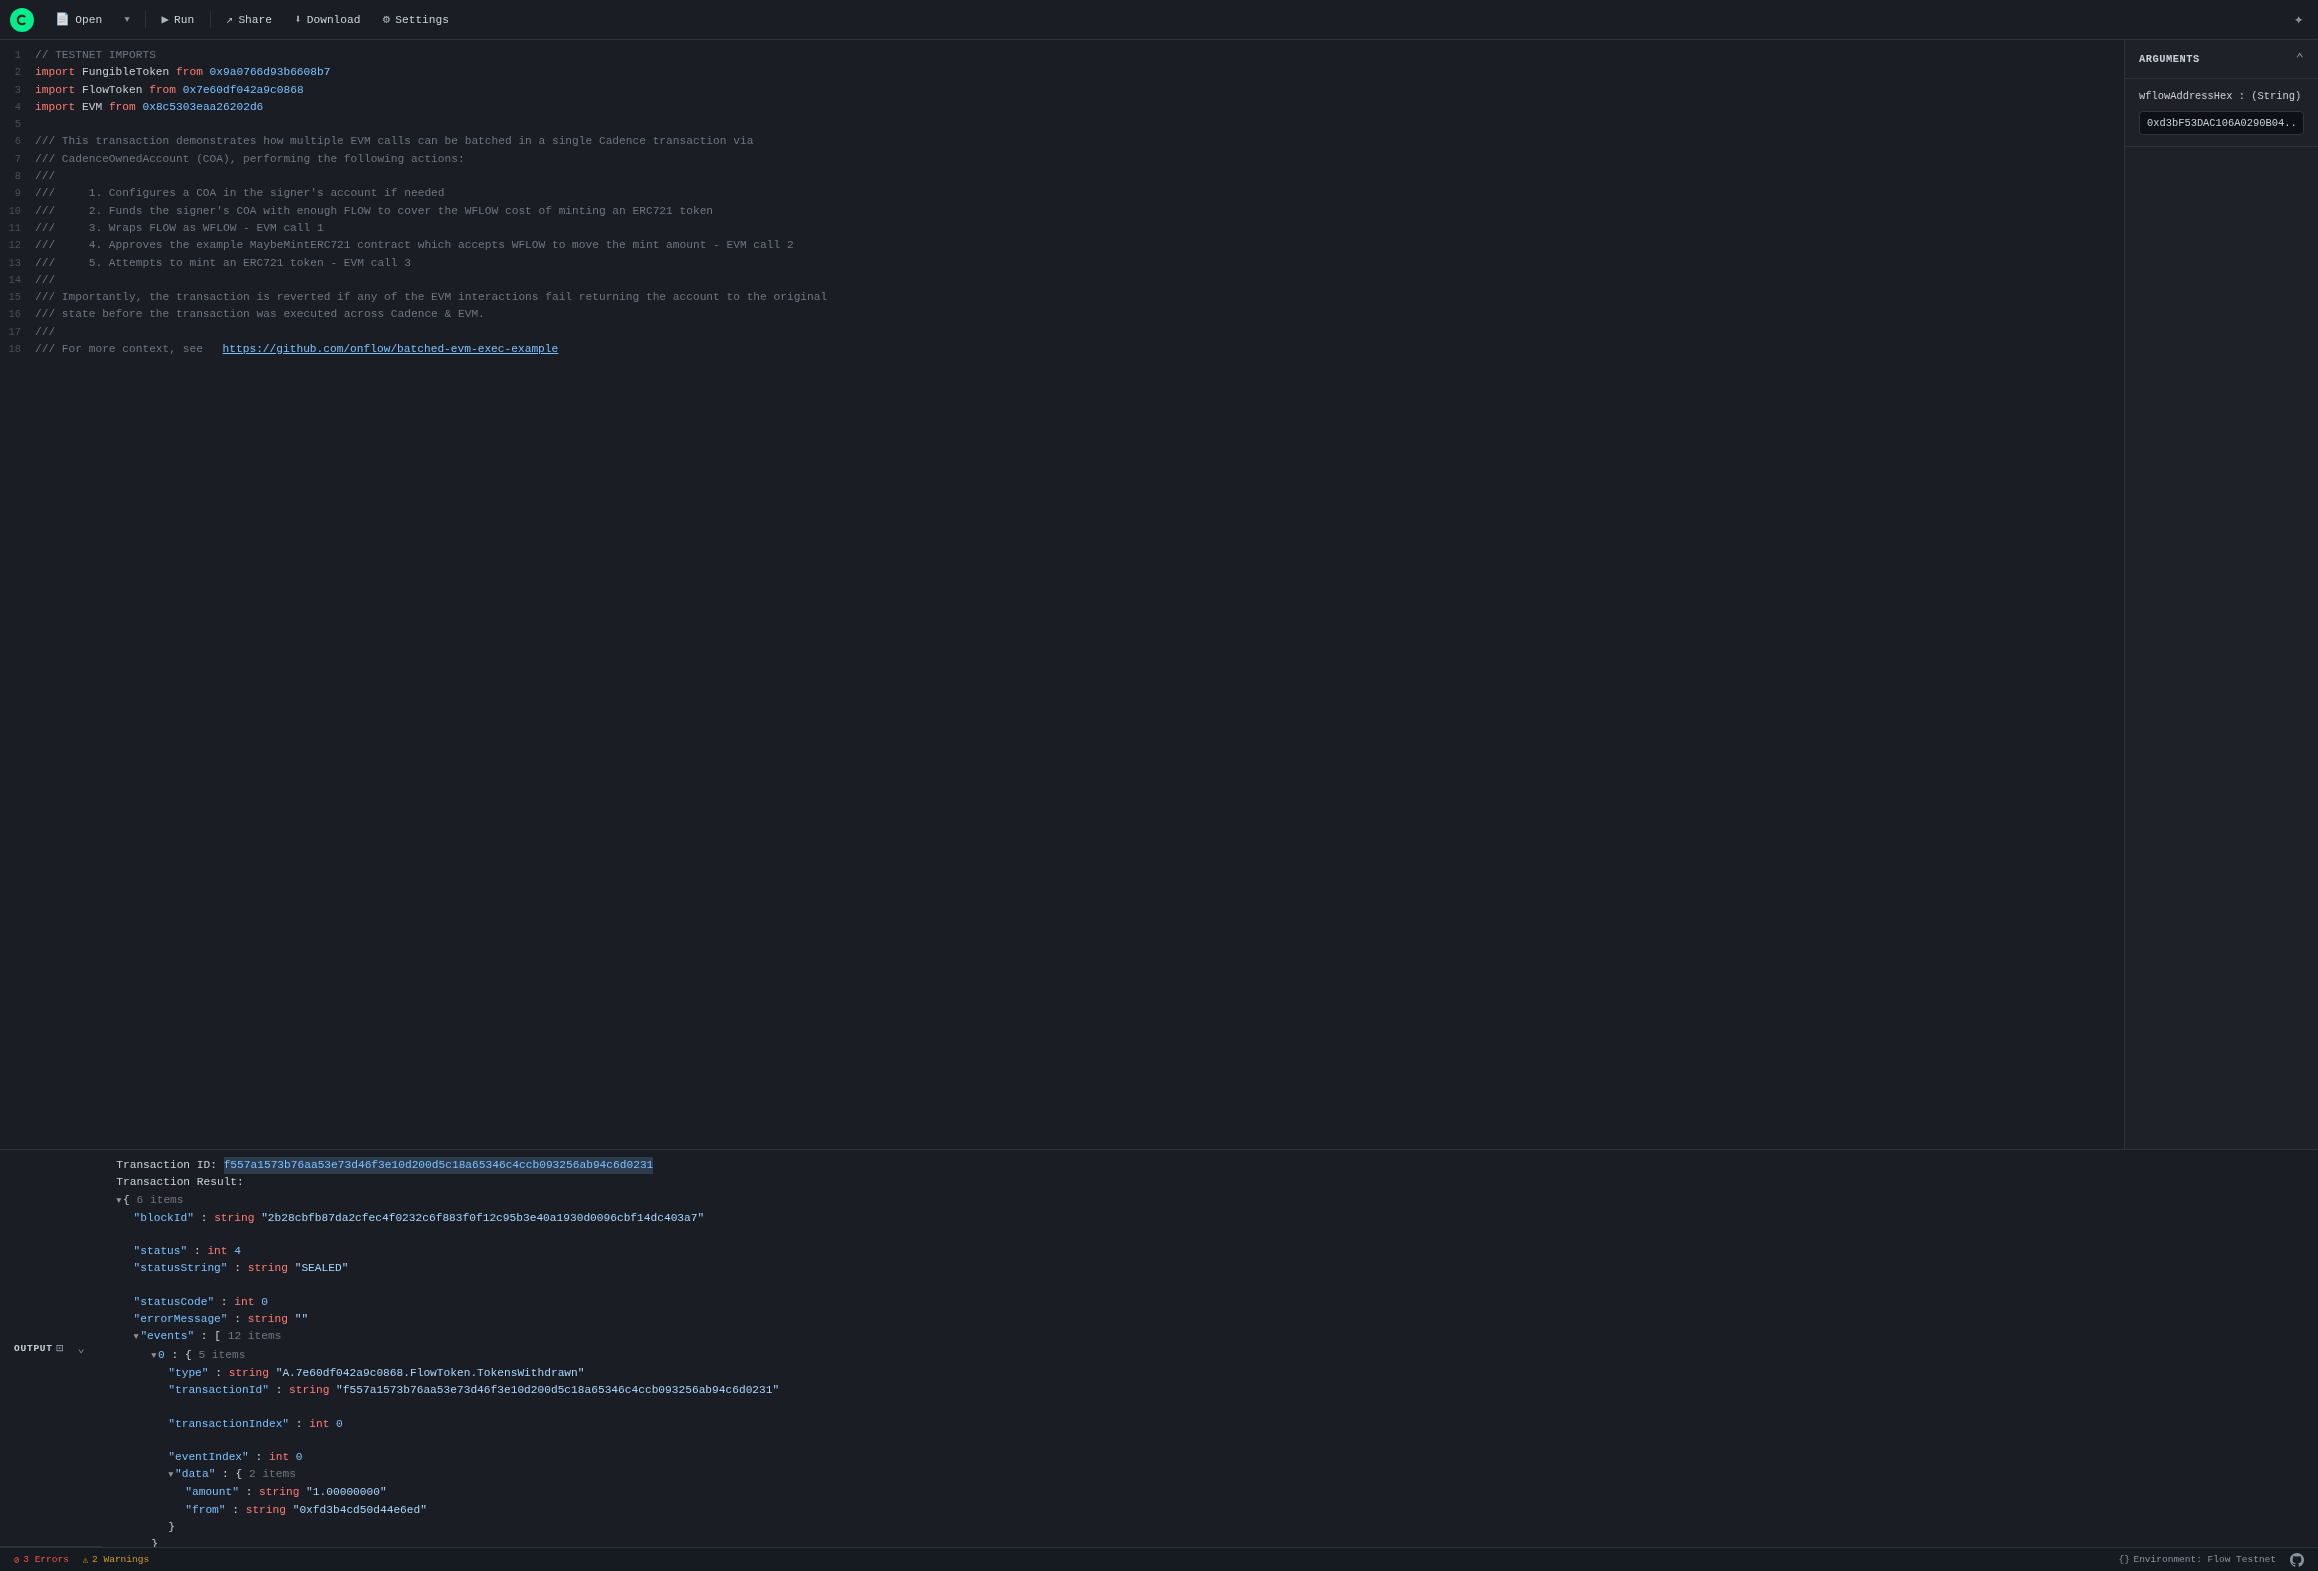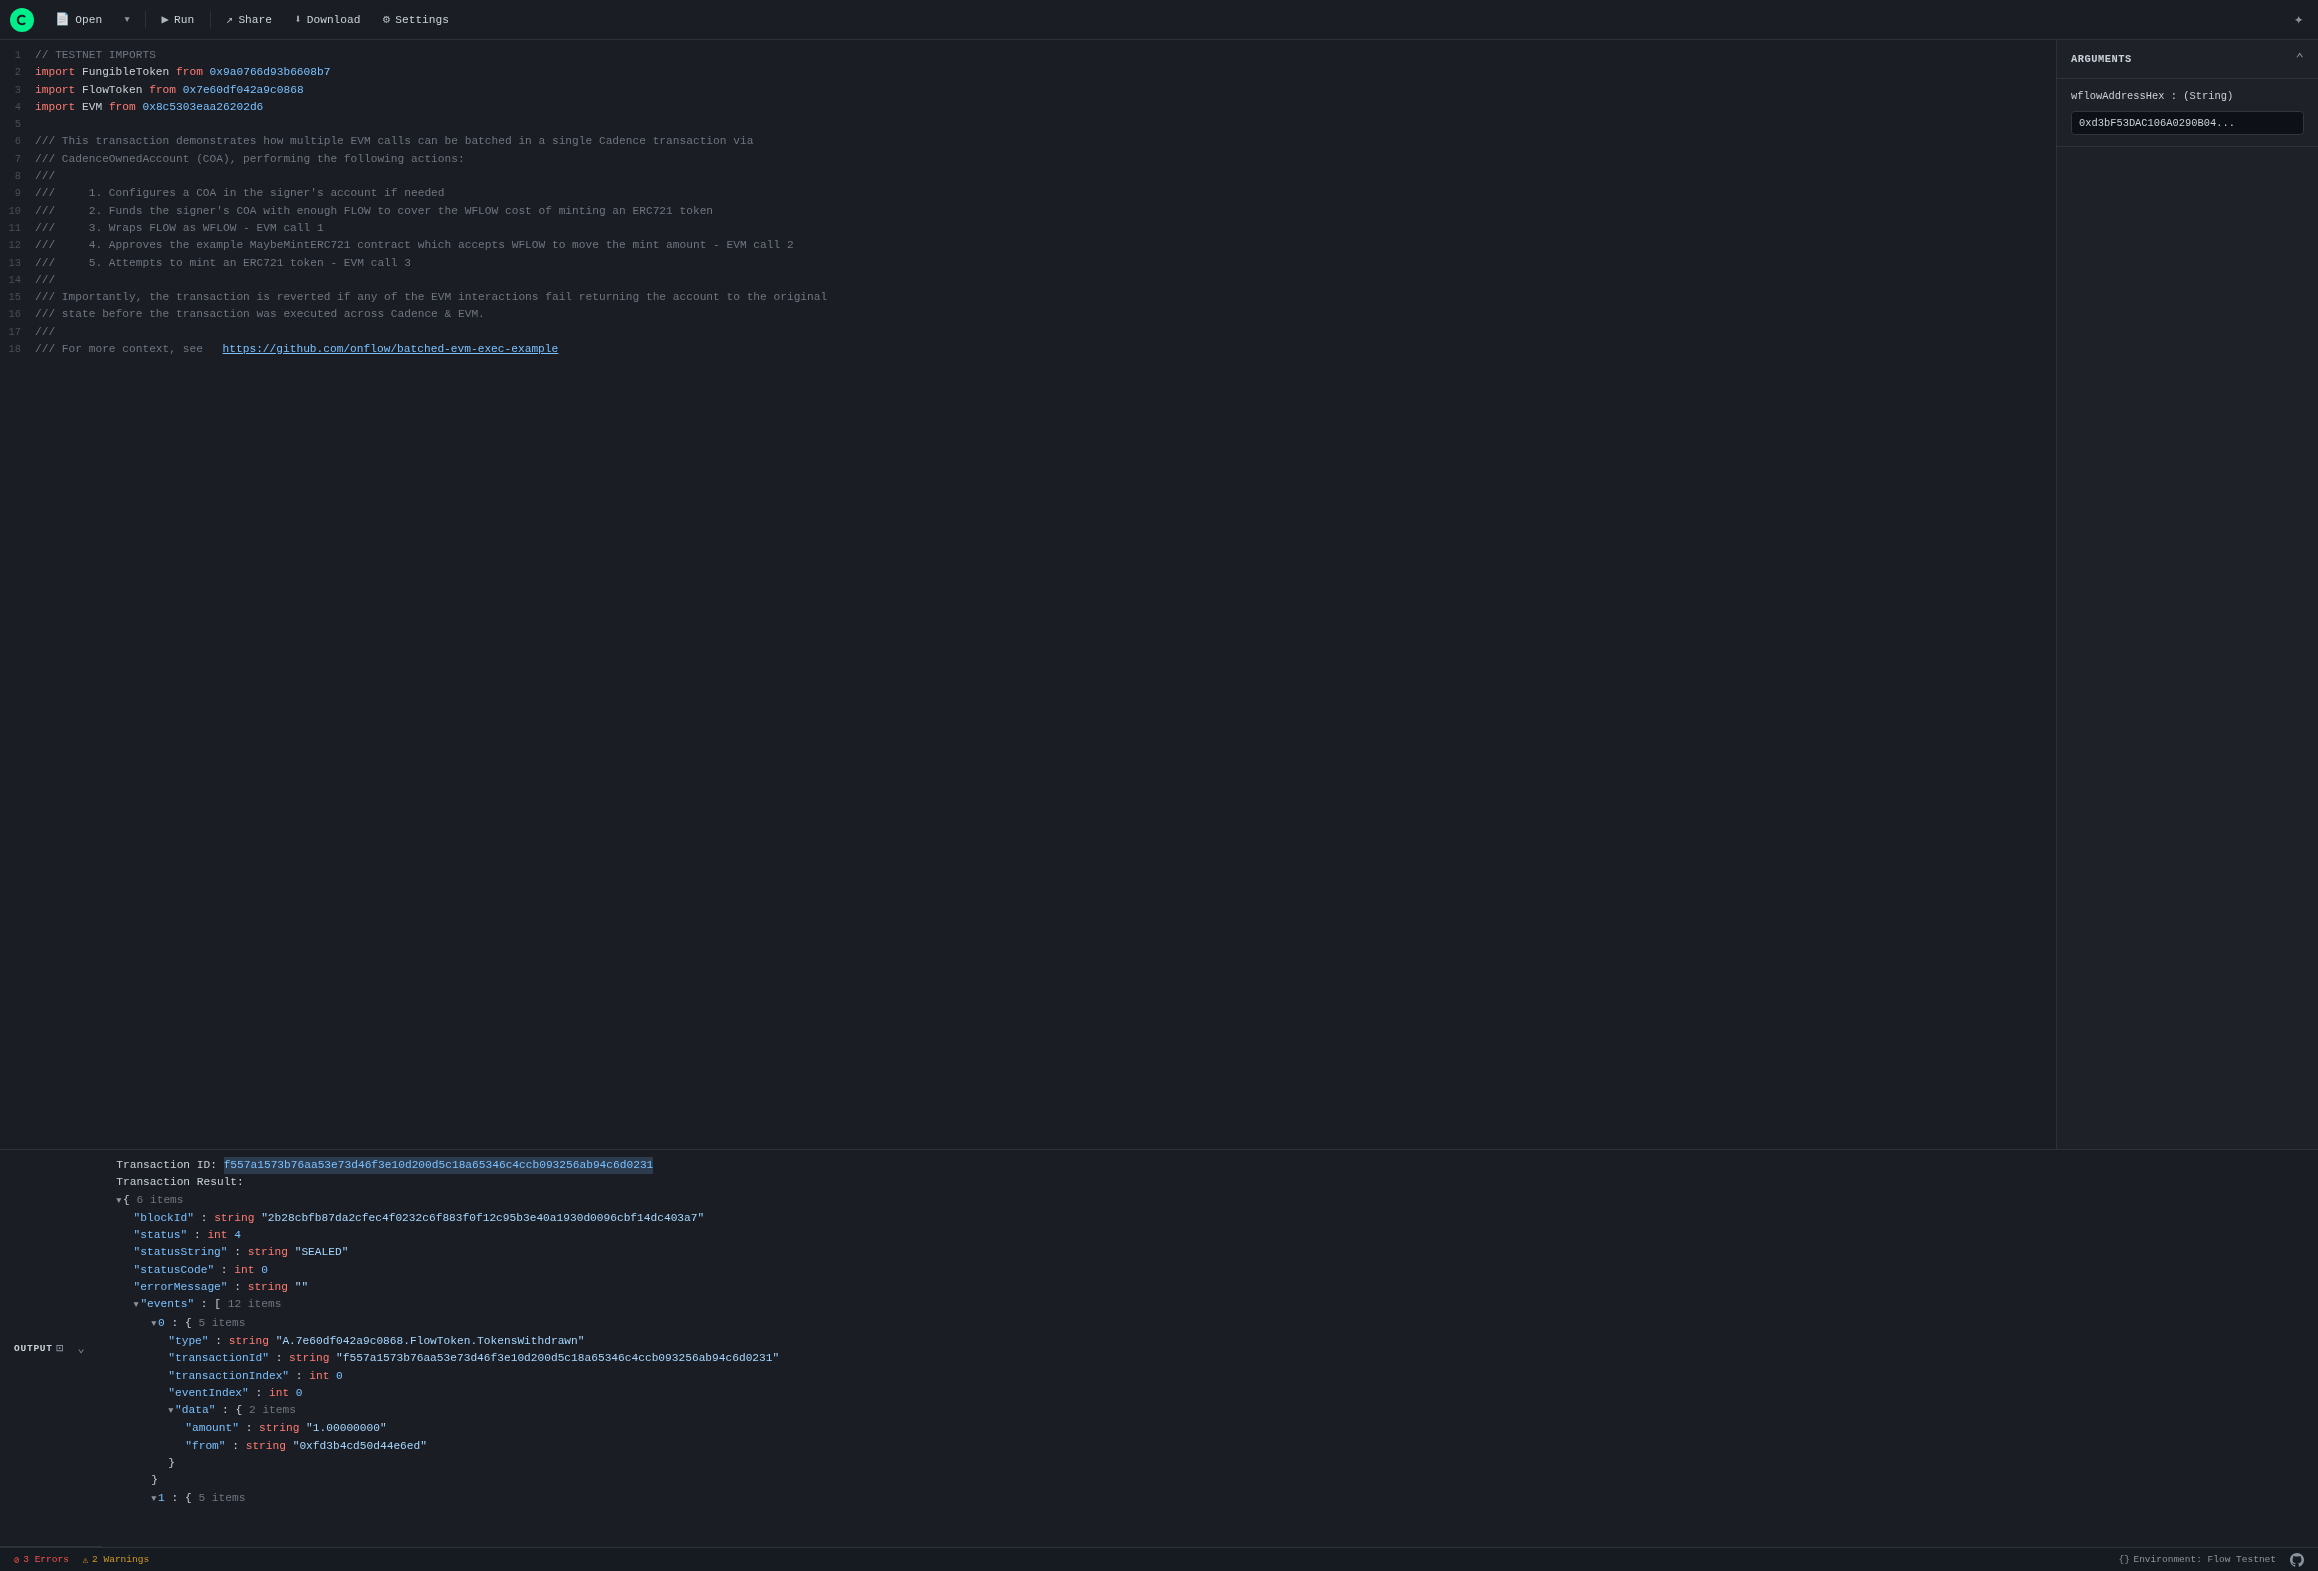--- a/index.html
+++ b/index.html
@@ -110,21 +110,21 @@
     }
 
     
     .c-comment { color: #6e7681; }
     .c-keyword { color: #ff7b72; }
     .c-import-path { color: #79c0ff; }
     .c-link { color: #79c0ff; text-decoration: underline; padding-left: 13px; }
 
     
     .arguments-panel {
-      width: 262px;
+      width: 194px;
       background: #1e2128;
       border-left: 0.9px solid #2d3139;
       padding: 0;
       flex-shrink: 0;
       overflow-y: auto;
       margin-left: 36px;
     }
     .args-header {
       display: flex;
       align-items: center;
@@ -208,21 +208,21 @@
       line-height: 17.3px;
     }
 
     .tx-id-label { color: #c9d1d9; }
     .tx-id-value { color: #79c0ff; background: #2d3b4e; }
     .tx-result-label { color: #c9d1d9; }
 
     .json-brace { color: #c9d1d9; }
     .json-key { color: #79c0ff; }
     .json-colon { color: #c9d1d9; }
-    .json-type-int { color: #ff7b72; }
+    .json-type-int { color: #ff7b72; margin-top: 16px; }
     .json-type-string { color: #ff7b72; }
     .json-value-string { color: #a5d6ff; }
     .json-value-int { color: #79c0ff; }
     .json-meta { color: #6e7681; }
     .json-collapse-icon { color: #8b949e; cursor: pointer; font-size: 8.6px; margin-right: 1.7px; }
 
     .output-line { display: flex; align-items: baseline; white-space: pre; }
     .indent-1 { padding-left: 17.3px; }
     .indent-2 { padding-left: 35px; }
     .indent-3 { padding-left: 52px; }

